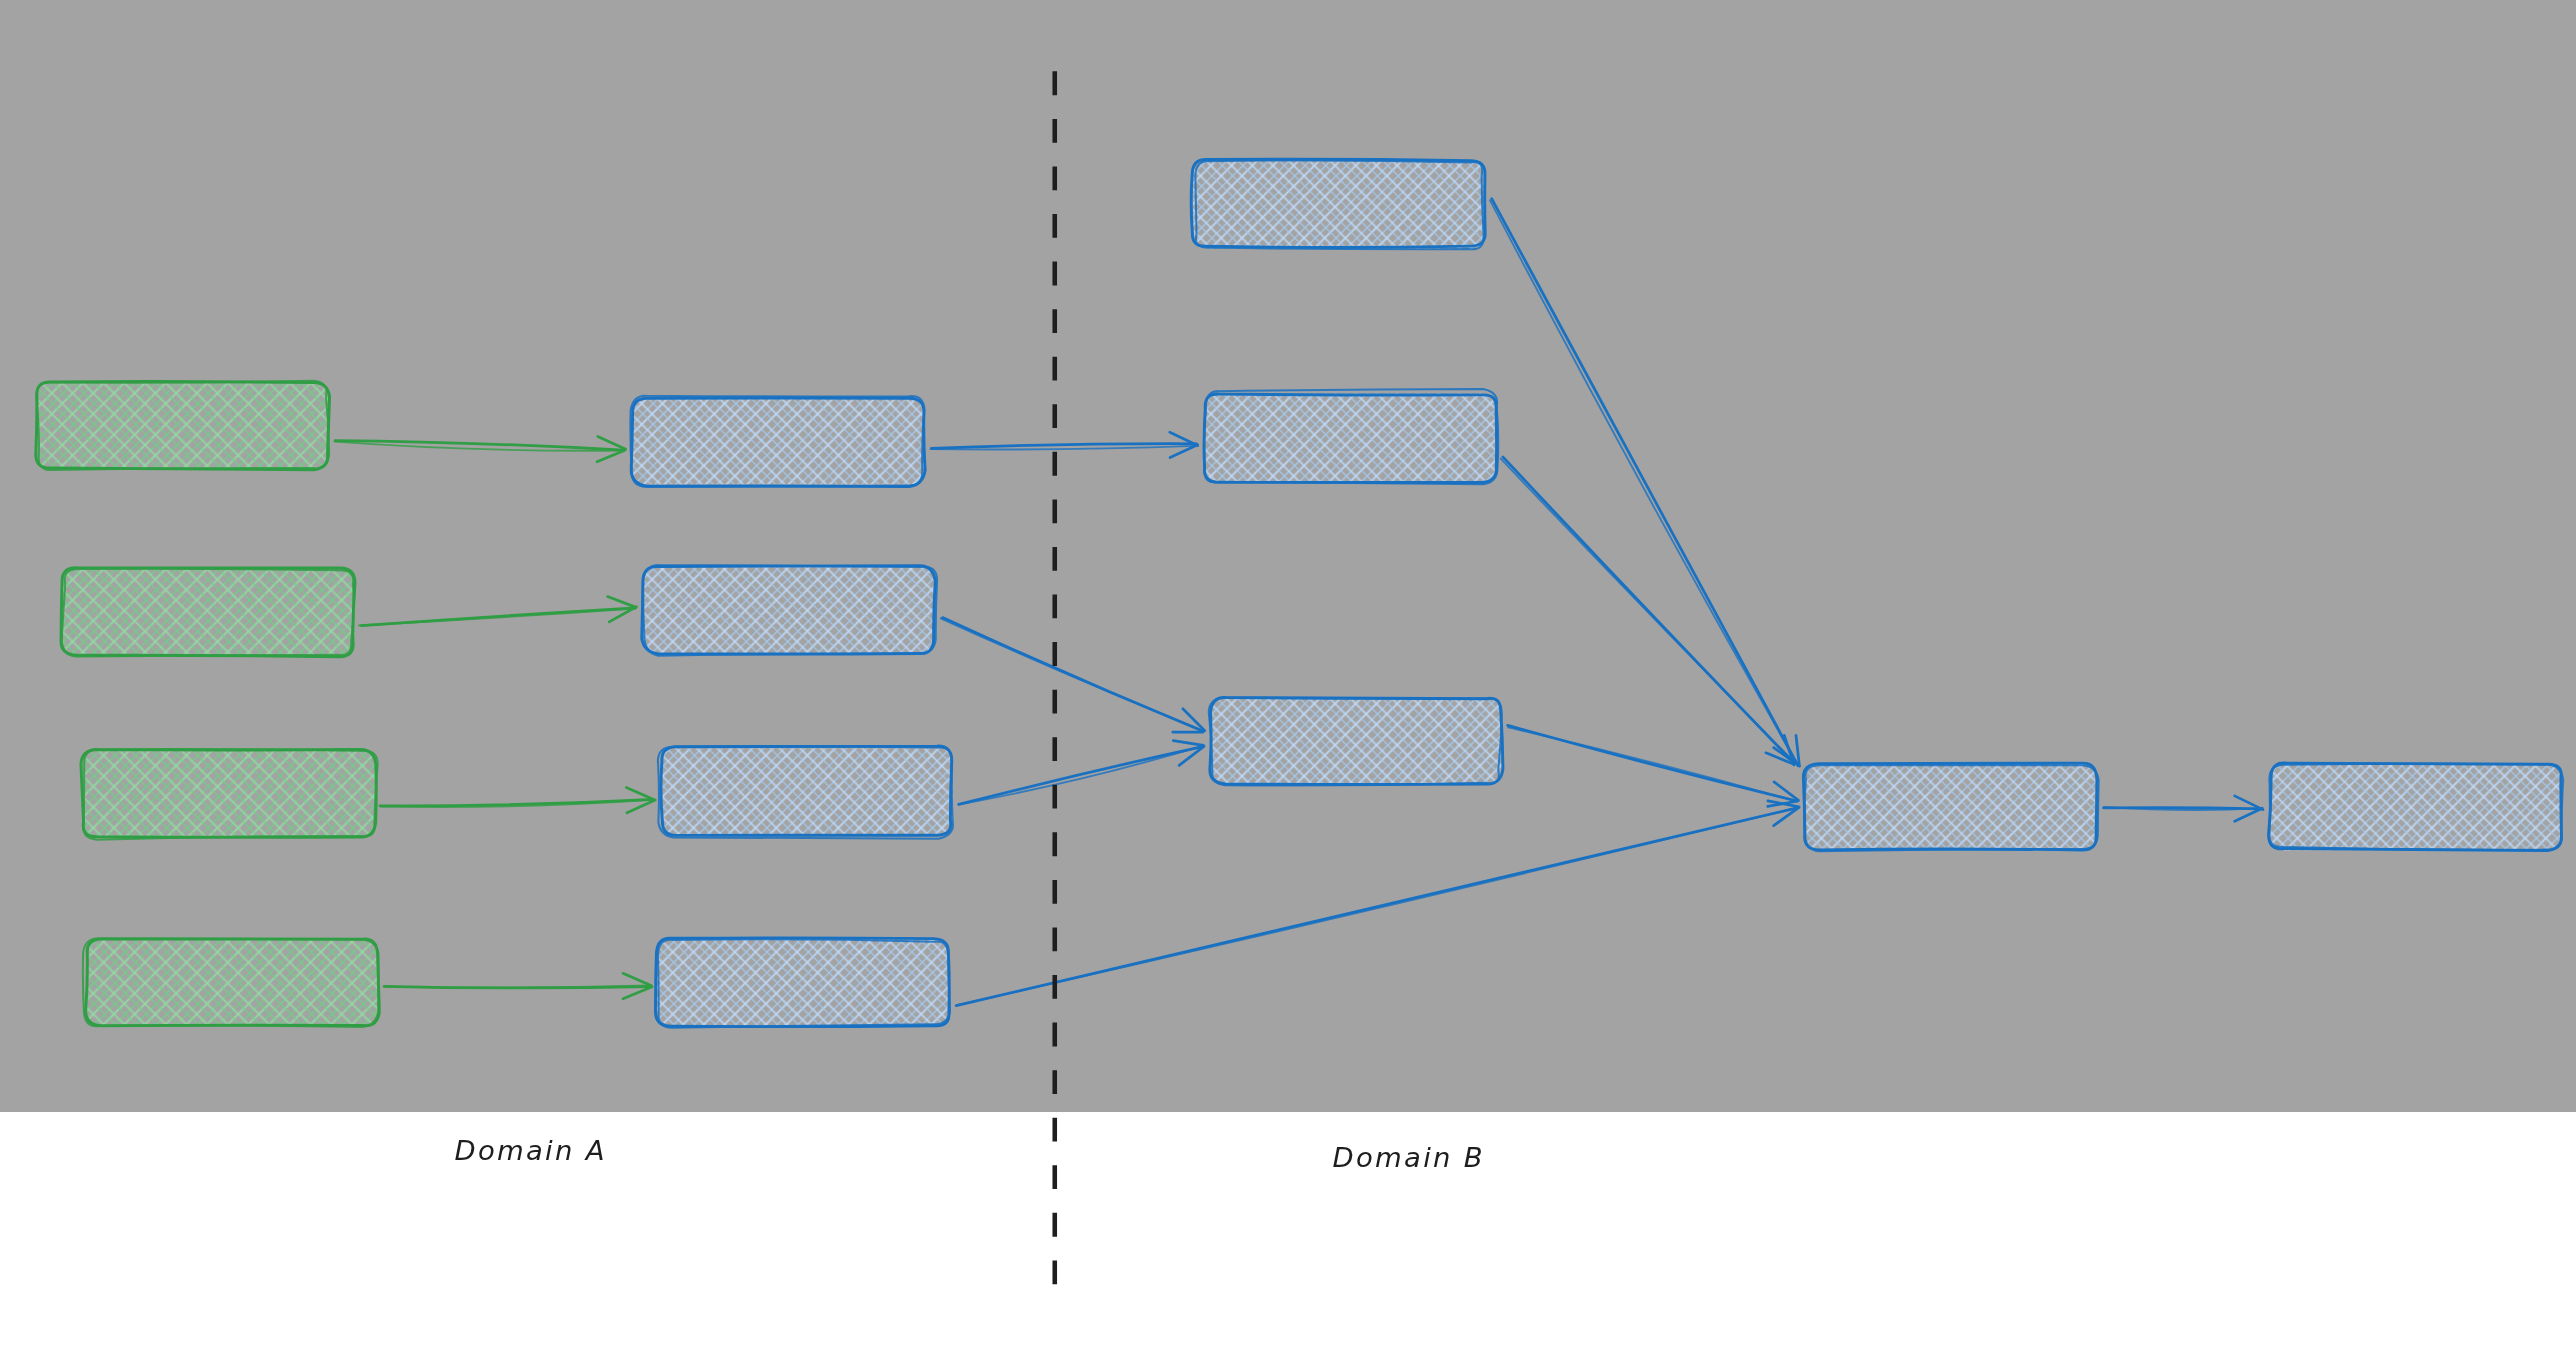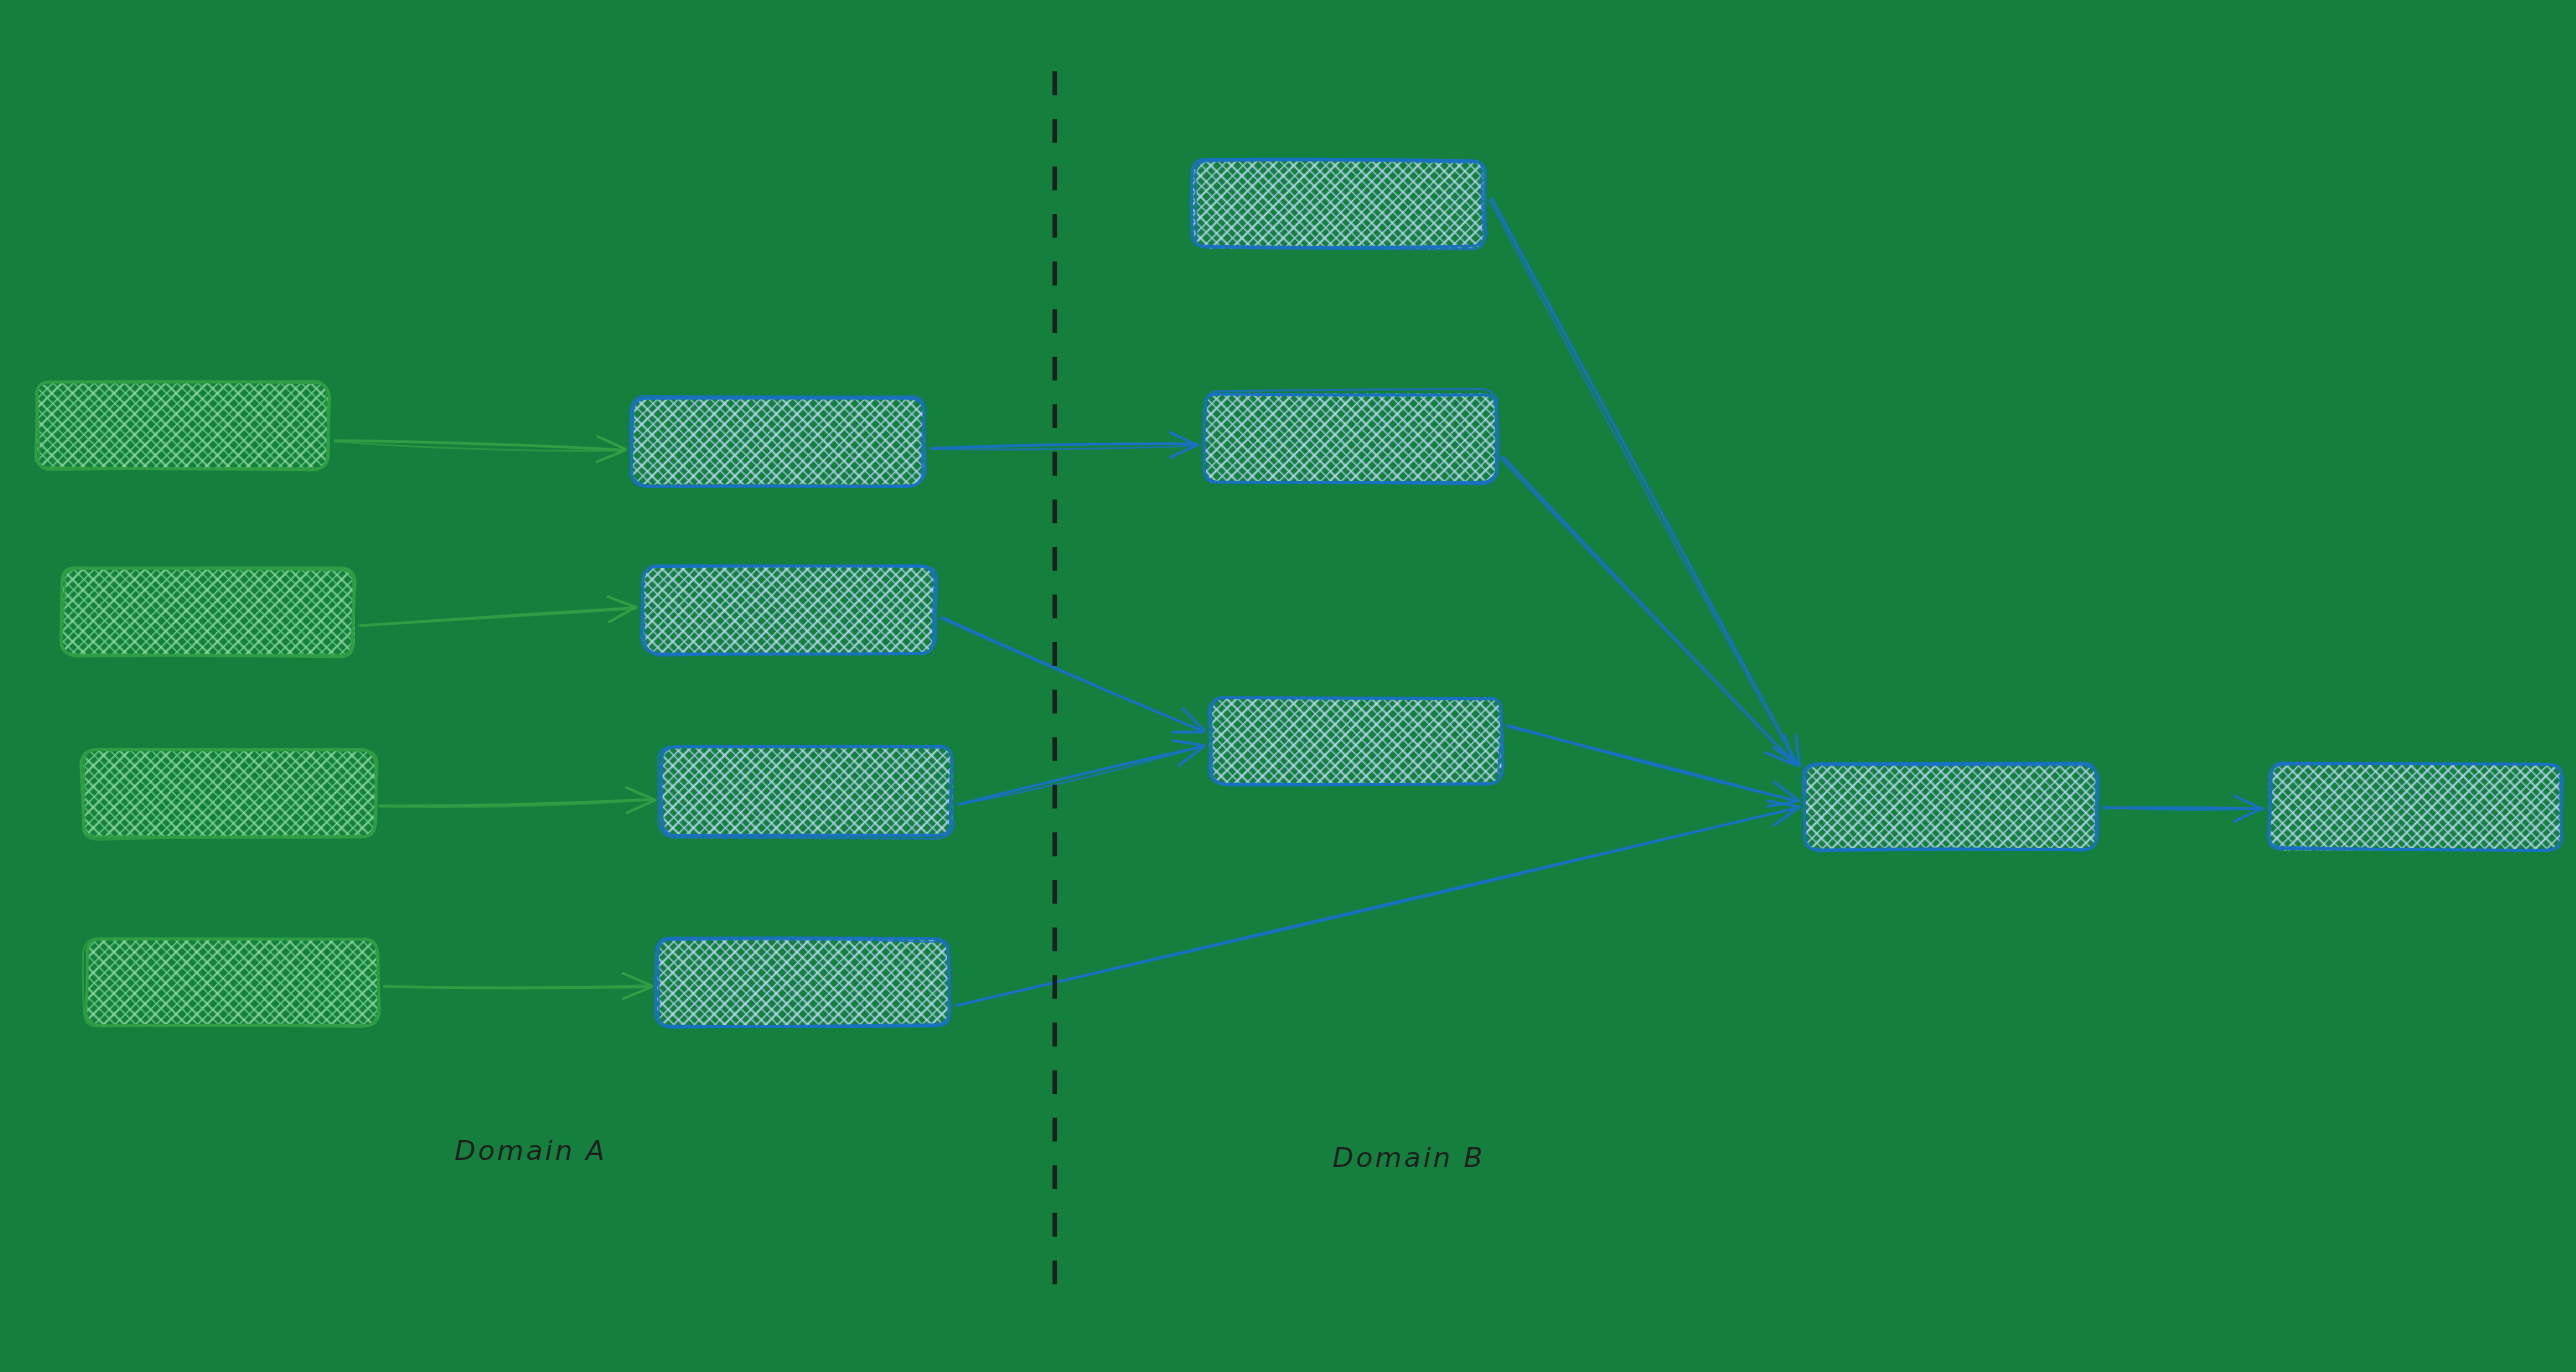--- a/index.html
+++ b/index.html
@@ -10,22 +10,22 @@
   }
   body {
     width: 2576px;
     height: 1372px;
     overflow: hidden;
     font-family: "DejaVu Sans", sans-serif;
   }
   #diagram-root {
     position: relative;
     width: 2576px;
-    height: 1372px;
-    background: #15803d;
+    height: 1112px;
+    background: #a3a3a3;
   }
   svg#scene {
     position: absolute;
     inset: 0;
     width: 2576px;
     height: 1372px;
     display: block;
   }
   .node-shape { }
   .domain-label-text {

